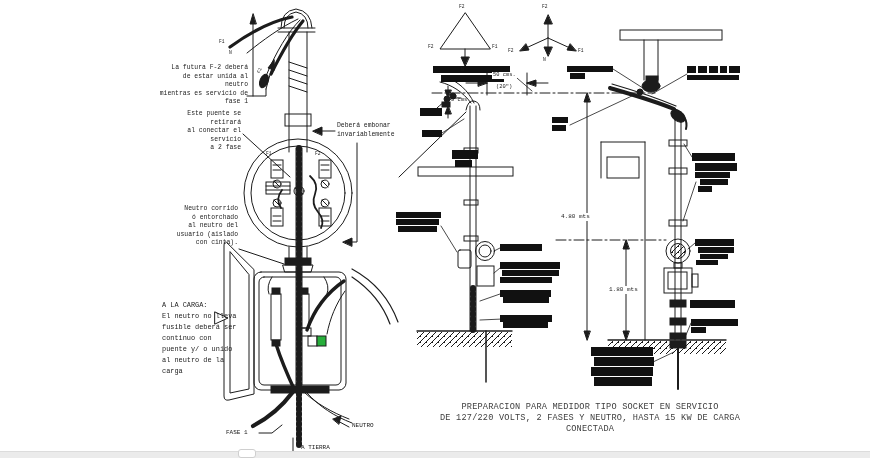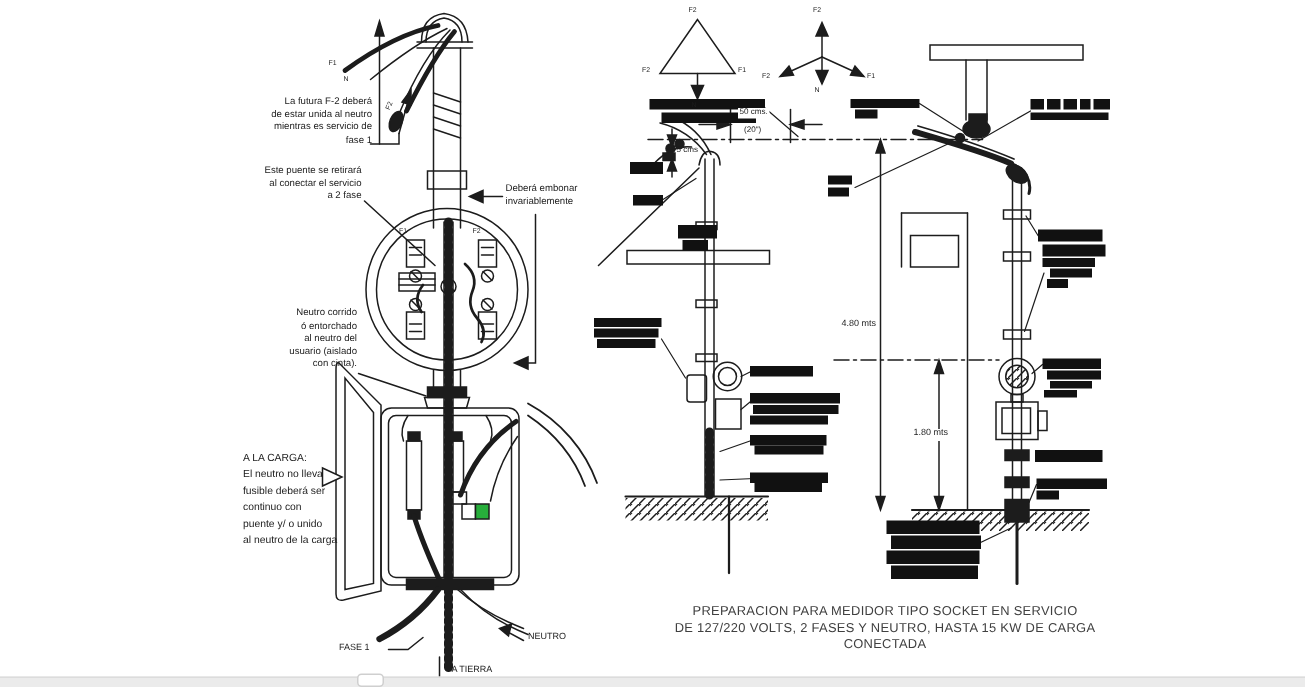--- a/index.html
+++ b/index.html
@@ -1,18 +1,18 @@
 <!DOCTYPE html>
 <html><head>
 <meta charset="utf-8">
 <style>
   * { margin:0; padding:0; box-sizing:border-box; }
   html,body { width:870px; height:458px; background:#fff; overflow:hidden;
               font-family:"Liberation Sans", sans-serif; color:#1c1c1c; }
-  .stage { position:absolute; left:0; top:0; width:870px; height:338px; }
+  .stage { position:absolute; left:0; top:0; width:870px; height:338px;font-family:Liberation Mono, monospace; }
   svg.draw { position:absolute; left:0; top:0; }
   .lbl { position:absolute; color:#1c1c1c; white-space:pre-line; line-height:1.25; }
   .t45 { font-size:4.6px; }
   .t5  { font-size:5.4px; }
   .t6  { font-size:6px; }
   .ann { font-size:6.4px; line-height:8.5px; }
   .annBig { font-size:6.9px; line-height:11px; }
   .ra { text-align:right; }
   .wbg { background:#fff; padding:0 1px; }
   .rot { transform:rotate(-68deg); transform-origin:left top; }

